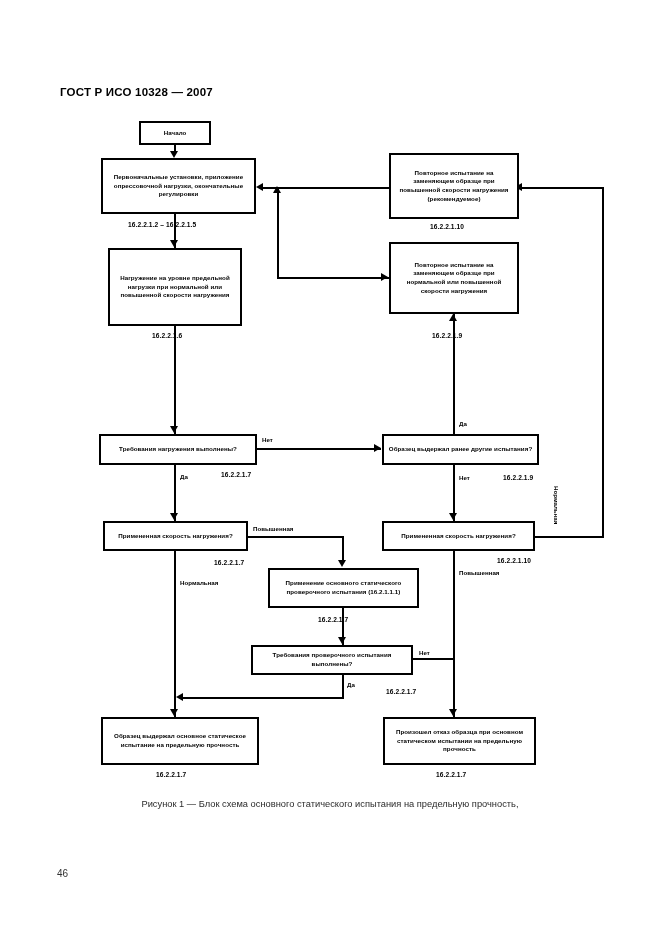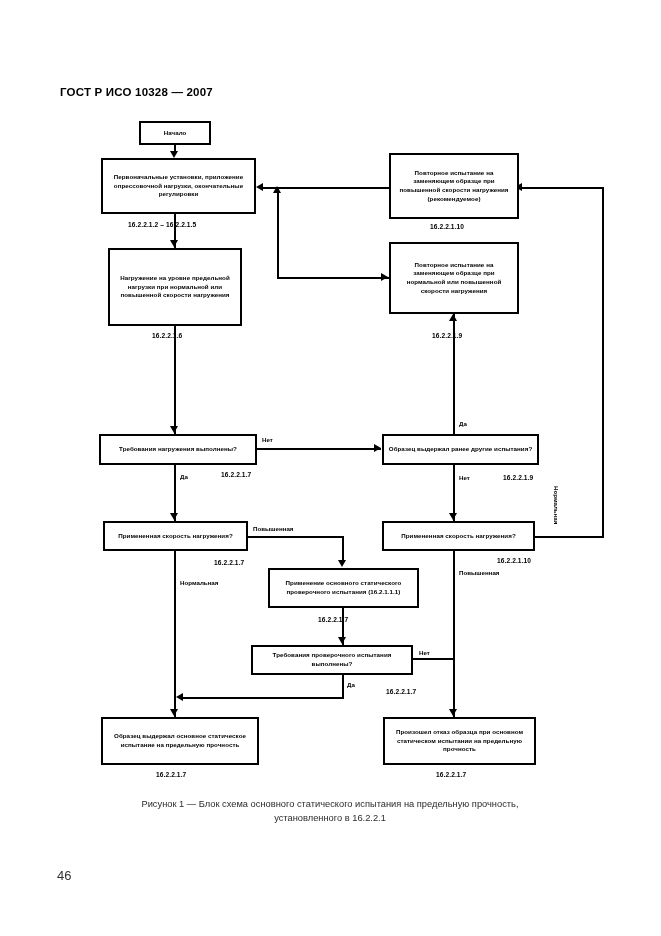--- a/index.html
+++ b/index.html
@@ -32,21 +32,21 @@
     font-weight: bold;
     letter-spacing: 0.2px;
     white-space: nowrap;
   }
 
   
   .page-number {
     position: absolute;
     left: 57px;
     top: 860px;
-    font-size: 13px;
+    font-size: 10px;
     color: #333;
   }
 
   
   .fig-caption {
     position: absolute;
     left: 80px;
     top: 789px;
     width: 500px;
     text-align: center;
@@ -268,18 +268,17 @@
   <div class="elabel" style="left:459px; top:466px;">Нет</div>
   <div class="elabel" style="left:253px; top:517px;">Повышенная</div>
   <div class="elabel" style="left:180px; top:571px;">Нормальная</div>
   <div class="elabel" style="left:459px; top:561px;">Повышенная</div>
   <div class="vlabel" style="left:553px; top:478px;">Нормальная</div>
   <div class="elabel" style="left:419px; top:641px;">Нет</div>
   <div class="elabel" style="left:347px; top:673px;">Да</div>
 
   <div class="fig-caption">
     <div>Рисунок 1 — Блок схема основного статического испытания на предельную прочность,</div>
-    <div>установленного в 16.2.2.1</div>
   </div>
 
   <div class="page-number">46</div>
 
 </div>
 
 </body></html>

